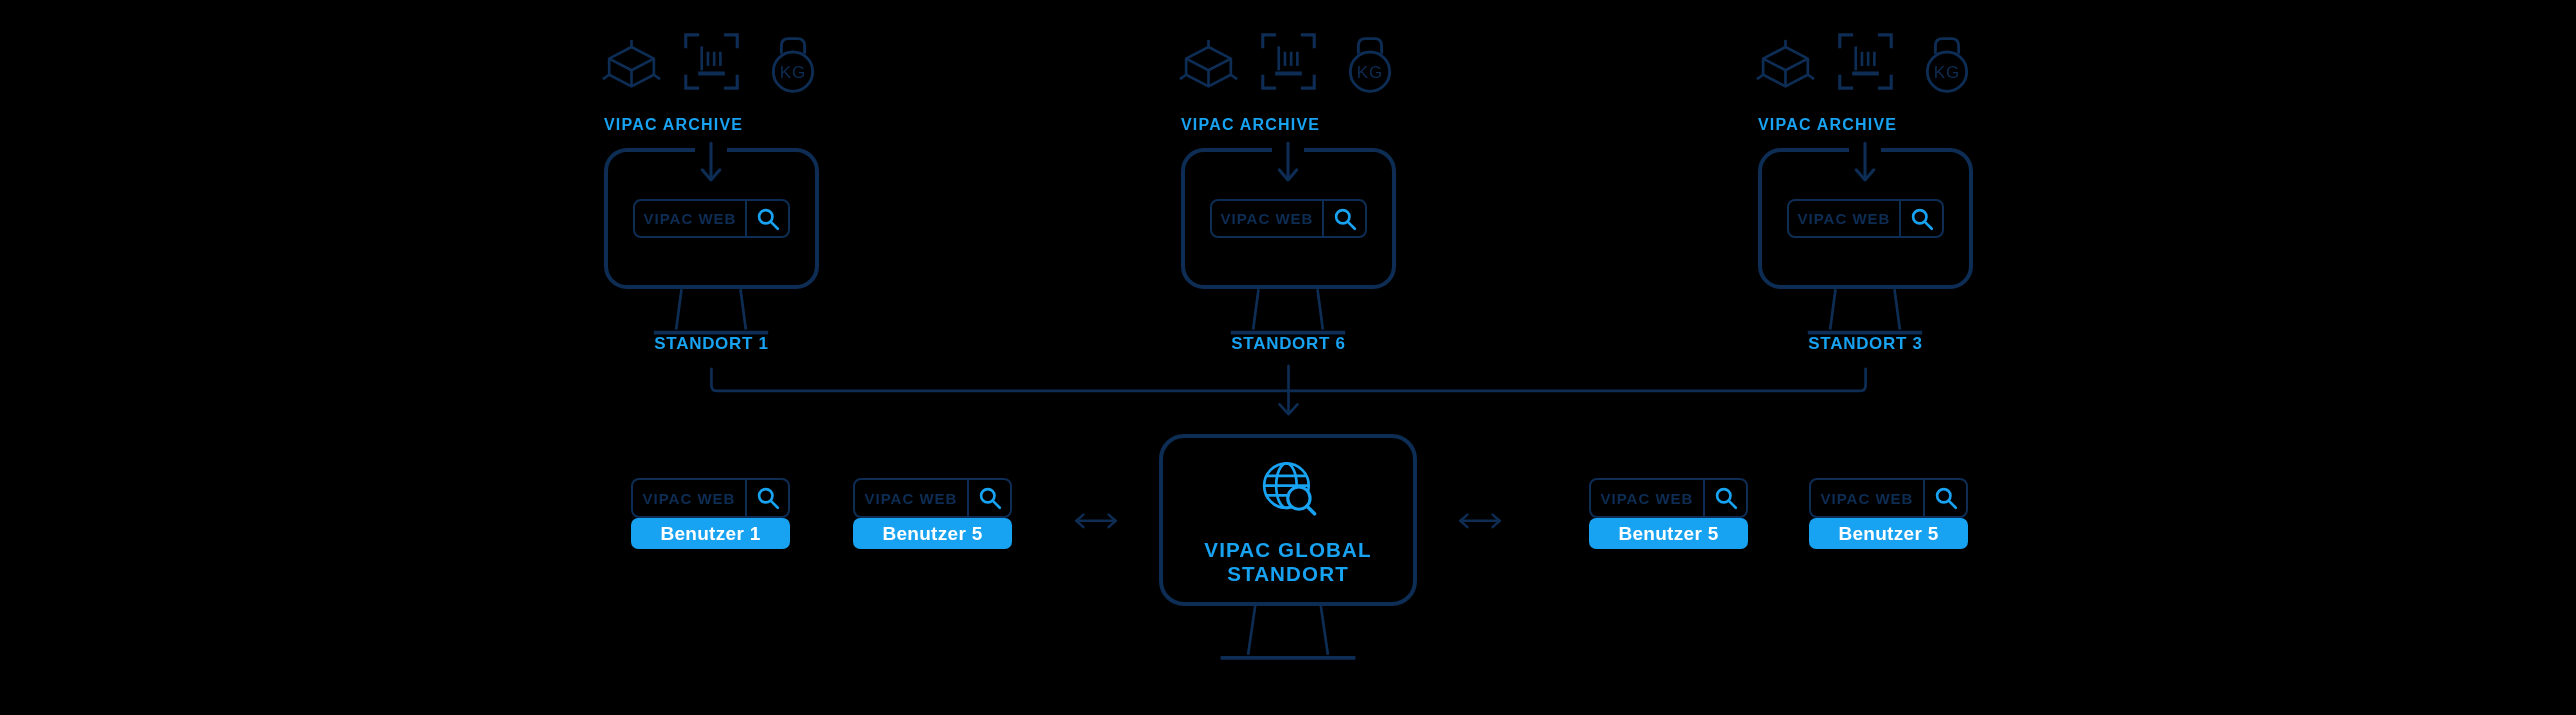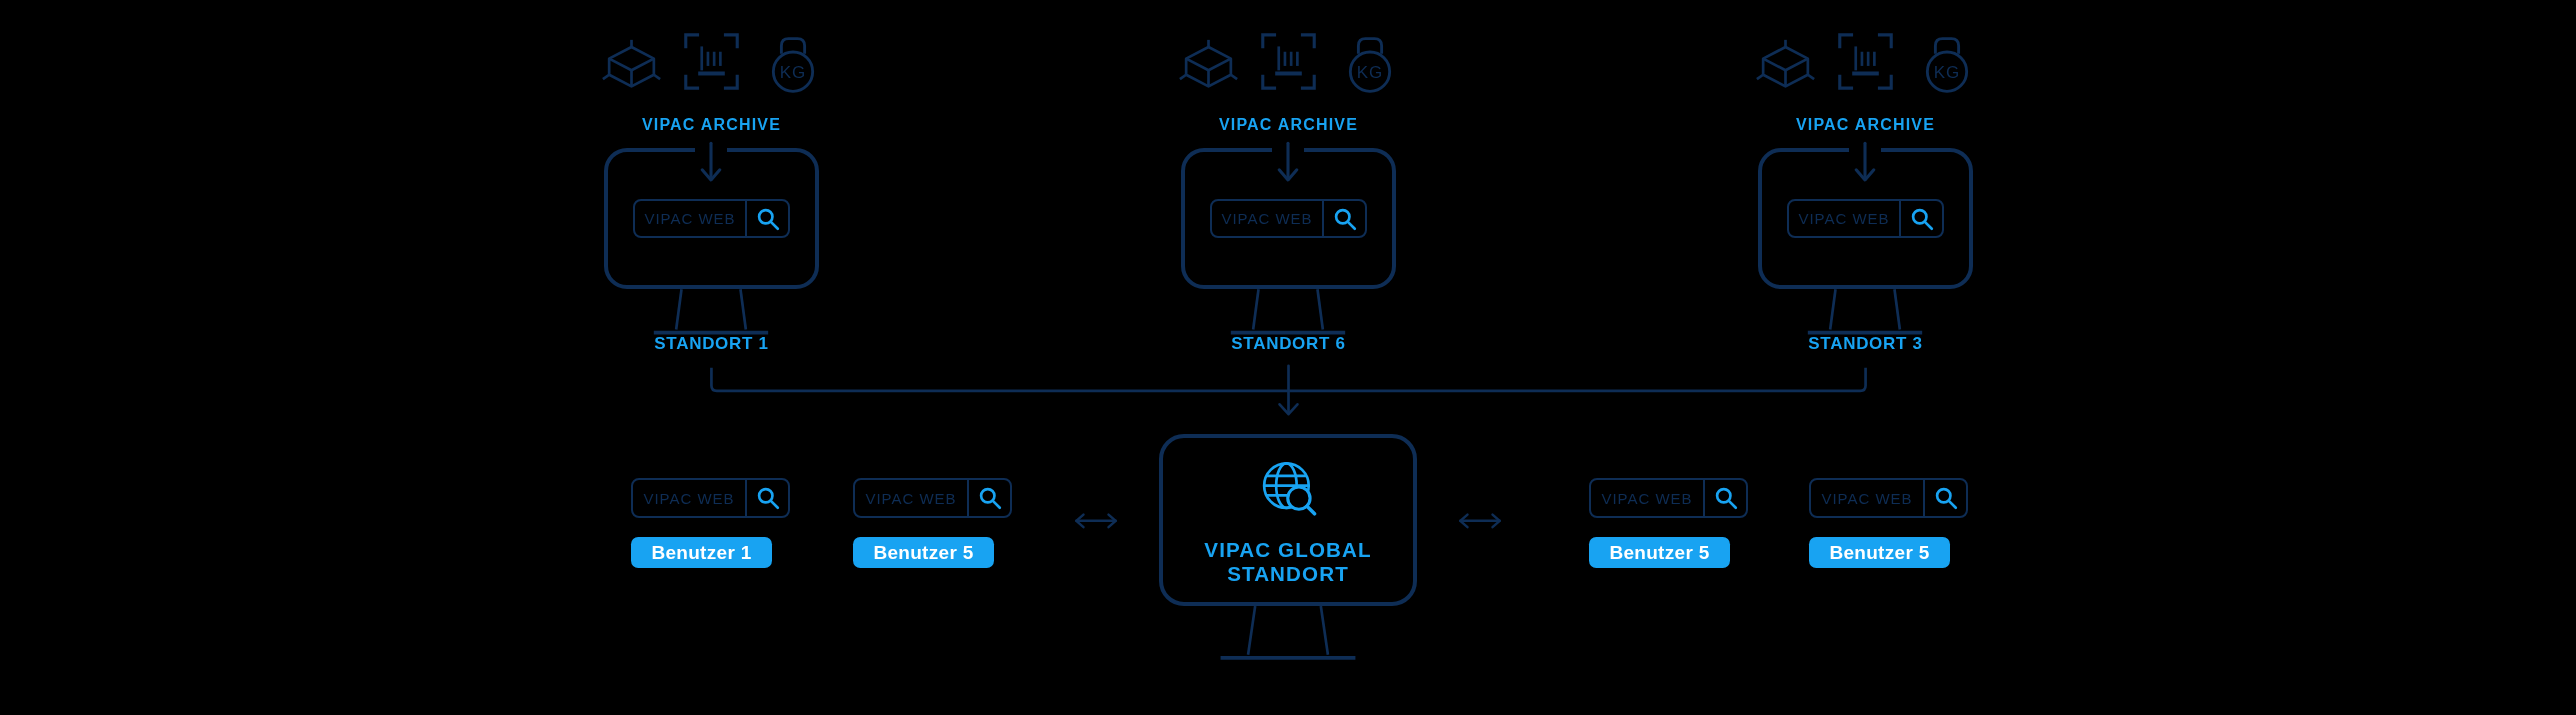--- a/index.html
+++ b/index.html
@@ -19,53 +19,53 @@
   .fill-bg{fill:var(--background);}
   
   .site{position:absolute;top:25px;width:215px;height:344px;}
   .site-1{left:604px;} .site-2{left:1181px;} .site-3{left:1758px;}
   .icon{position:absolute;}
   .icon-cube{left:-1.8px;top:12.5px;}
   .icon-barcode{left:80px;top:8px;}
   .icon-kg{left:163px;top:9.8px;}
   .kg-text{font-family:"Liberation Sans",sans-serif;font-size:19px;font-weight:400;
     fill:var(--navy);letter-spacing:1px;}
-  .archive-label{position:absolute;top:91px;left:0;width:100%;text-align:center;
+  .archive-label{position:absolute;top:91px;left:0;width:100%;
     color:var(--cyan);font-size:16px;font-weight:bold;letter-spacing:1.2px;}
   .monitor{position:absolute;top:123px;left:0;width:215px;height:141px;box-sizing:border-box;
     border:4.5px solid var(--navy);border-radius:23px;z-index:1;}
   .arrow-gap{position:absolute;top:120px;left:91px;width:32px;height:11.6px;
     background:var(--background);z-index:2;}
   .down-arrow{position:absolute;top:116px;left:92px;z-index:3;}
   .searchbar{position:absolute;display:flex;box-sizing:border-box;
     border:2.7px solid var(--navy);border-radius:8px;background:var(--background);z-index:4;}
   .site .searchbar{top:174px;left:29px;width:157px;height:39px;}
   .search-text{flex:1;display:flex;align-items:center;justify-content:center;
-    color:var(--navy);font-size:15px;font-weight:normal;letter-spacing:1px;}
+    color:var(--navy);font-size:15px;font-weight:bold;letter-spacing:1px;}
   .search-btn{width:41px;display:flex;align-items:center;justify-content:center;
     border-left:2.7px solid var(--navy);}
   .stand{position:absolute;top:264px;left:40px;}
   .location-label{position:absolute;top:309px;left:0;width:100%;text-align:center;
     color:var(--cyan);font-size:17px;font-weight:bold;letter-spacing:0.7px;}
   
   .connector{position:absolute;left:698px;top:363px;}
   
   .global-monitor{position:absolute;left:1159px;top:434px;width:258px;height:172px;
     box-sizing:border-box;border:4.5px solid var(--navy);border-radius:25px;}
   .globe-icon{position:absolute;left:93px;top:19.7px;}
   .global-title{position:absolute;top:100px;left:0;width:100%;text-align:center;
     color:var(--cyan);font-size:20.6px;font-weight:bold;letter-spacing:1.1px;line-height:24px;}
   .global-stand{position:absolute;left:1212px;top:606px;}
   .caption{position:absolute;left:1020px;top:673px;width:537px;text-align:center;
     color:var(--navy);font-size:23px;font-weight:bold;letter-spacing:0.5px;}
   
   .user{position:absolute;top:478px;width:159px;}
   .user-1{left:631px;} .user-2{left:853px;} .user-3{left:1589px;} .user-4{left:1809px;}
   .user .searchbar{position:relative;top:0;left:0;width:159px;height:40px;}
-  .user-button{margin-top:19px;width:141px;height:31px;box-sizing:border-box;
+  .user-button{margin-top:0;width:159px;height:31px;box-sizing:border-box;
     background:var(--cyan);border-radius:7.2px;display:flex;align-items:center;justify-content:center;
     color:var(--button-text);font-size:19px;font-weight:bold;letter-spacing:0.3px;cursor:pointer;}
   .sync-arrow{position:absolute;top:511px;}
   .sync-arrow-left{left:1070px;} .sync-arrow-right{left:1454px;}
 </style>
 </head>
 <body>
 
 <div class="canvas">
 

